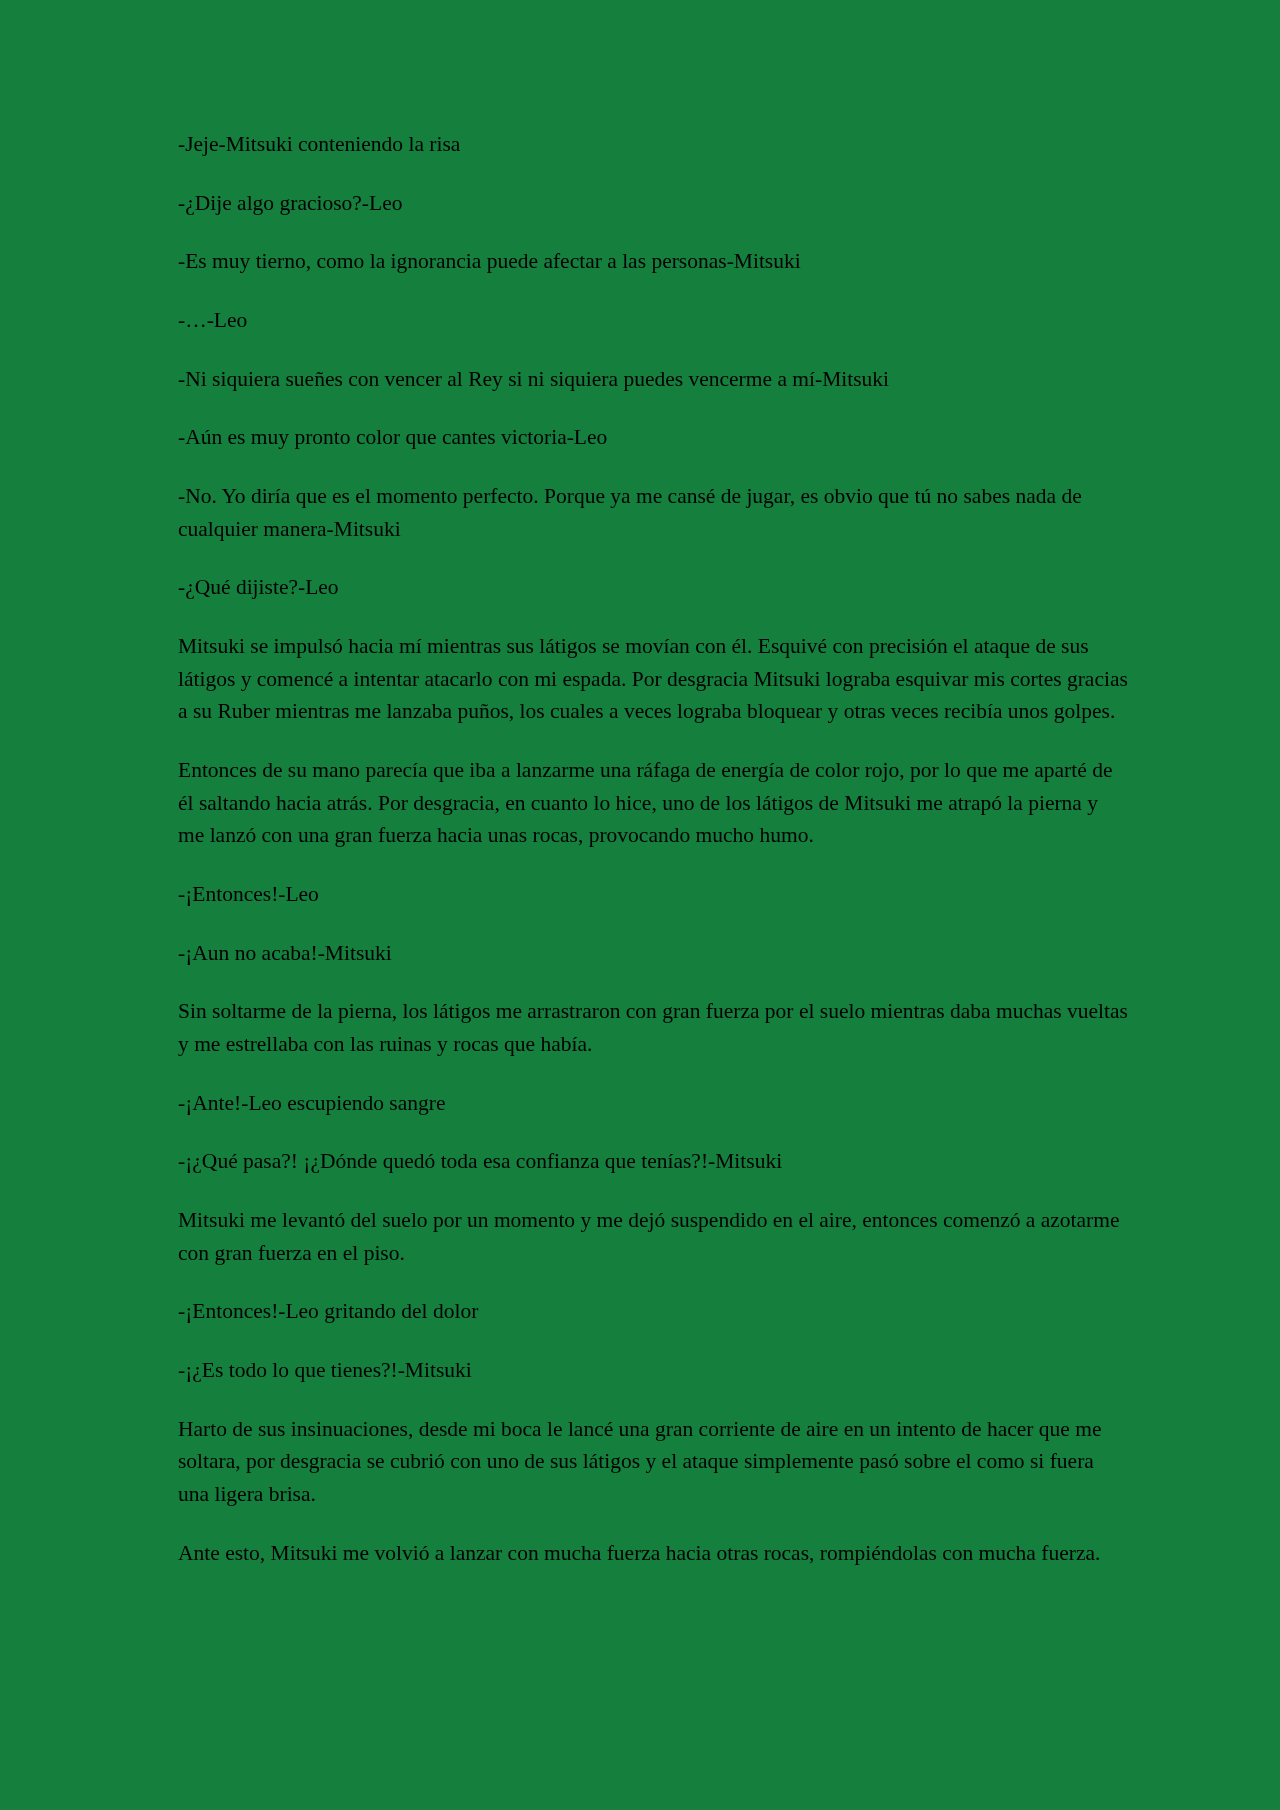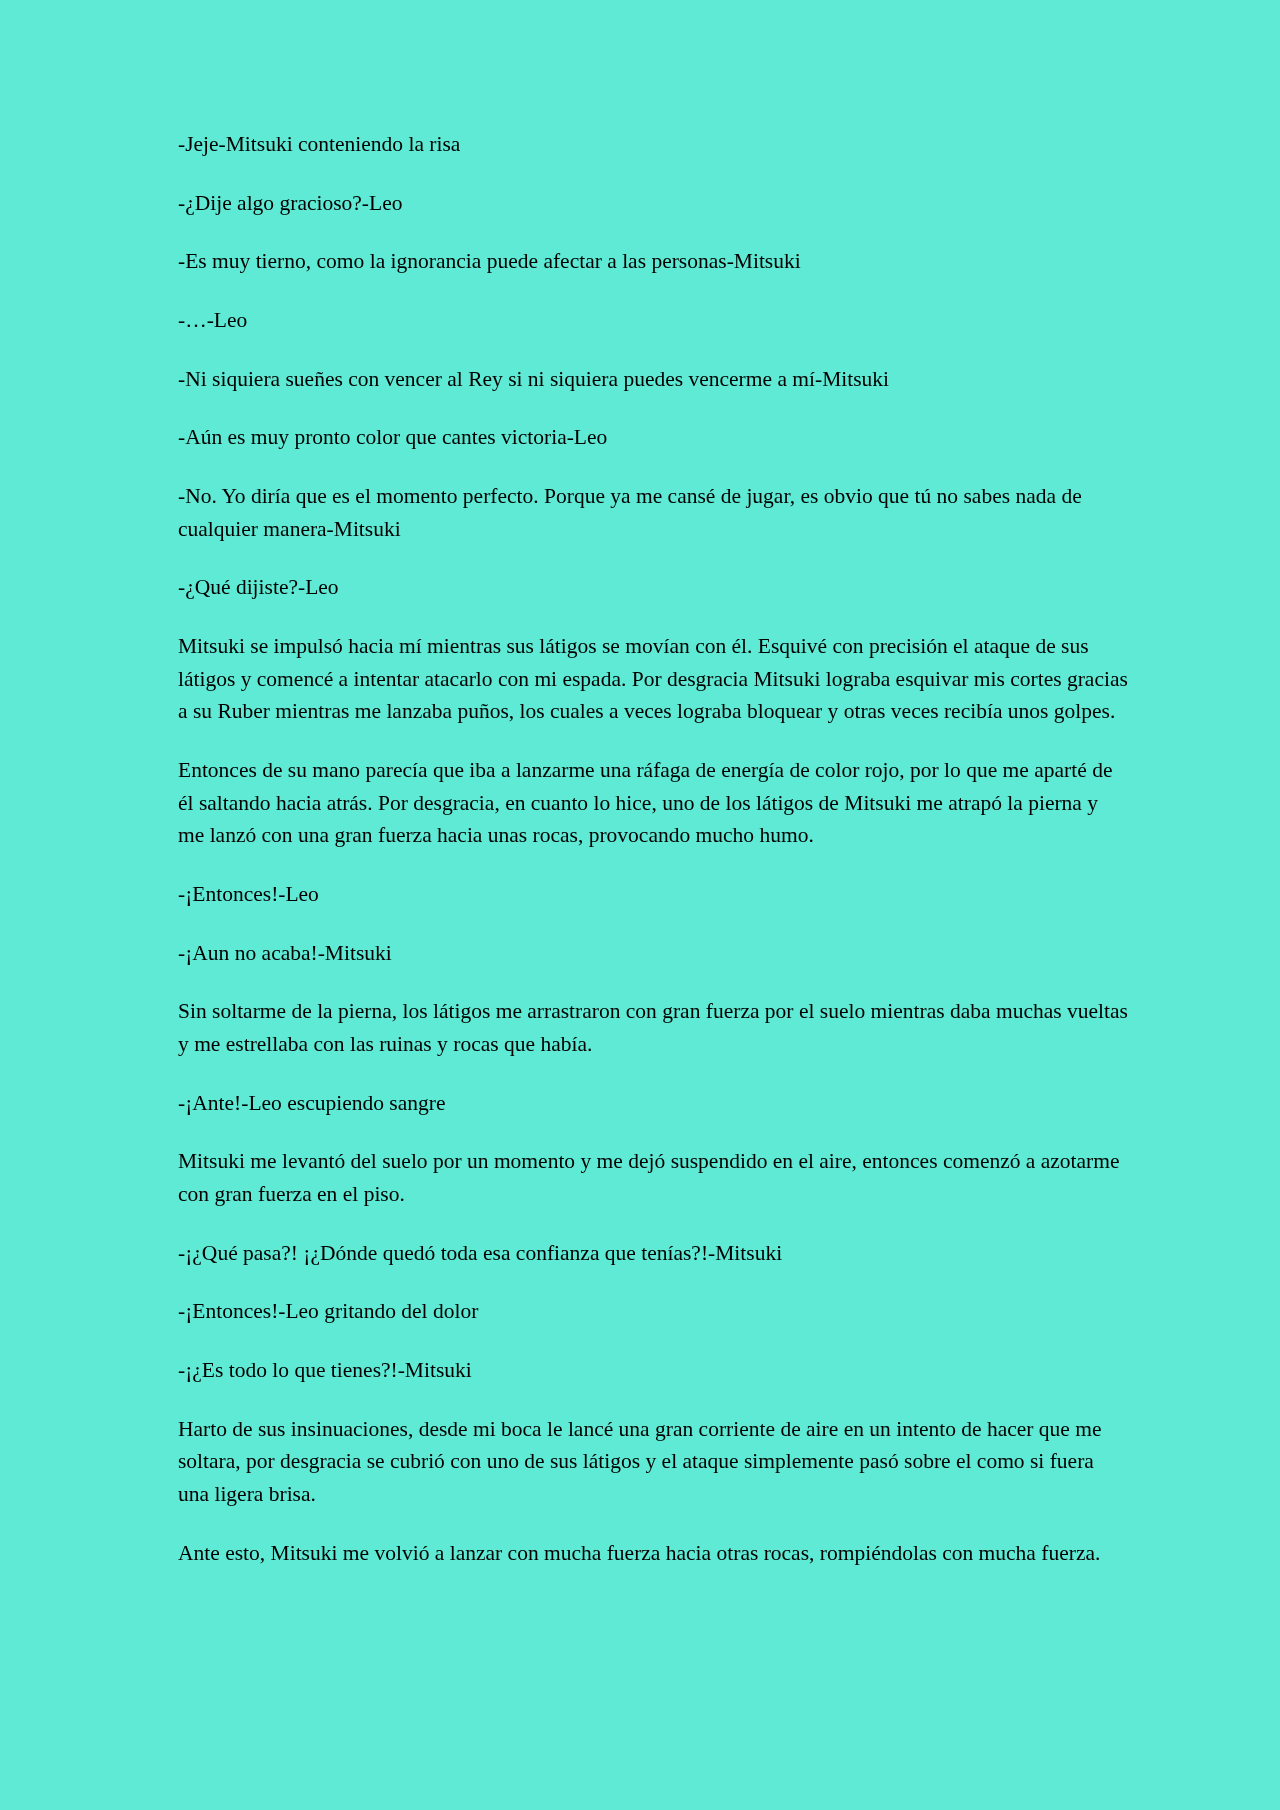--- a/index.html
+++ b/index.html
@@ -11,21 +11,21 @@
     width: 1280px;
     min-height: 1810px;
     font-family: "Liberation Serif", serif;
     color: #000000;
   }
   .page {
     width: 1280px;
     min-height: 1810px;
     box-sizing: border-box;
     padding: 128px 152px 96px 178px;
-    background: #5eead4;
+    background: #15803d;
   }
   .doc-body {
     font-size: 21.5px;
     line-height: 1.52;
     text-align: left;
   }
   .para {
     margin: 0 0 26px 0;
     white-space: pre-wrap;
   }
@@ -45,20 +45,20 @@
     <p class="para">-Ni siquiera sueñes con vencer al Rey si ni siquiera puedes vencerme a mí-Mitsuki</p>
     <p class="para">-Aún es muy pronto color que cantes victoria-Leo</p>
     <p class="para">-No. Yo diría que es el momento perfecto. Porque ya me cansé de jugar, es obvio que tú no sabes nada de cualquier manera-Mitsuki</p>
     <p class="para">-¿Qué dijiste?-Leo</p>
     <p class="para">Mitsuki se impulsó hacia mí mientras sus látigos se movían con él. Esquivé con precisión el ataque de sus látigos y comencé a intentar atacarlo con mi espada. Por desgracia Mitsuki lograba esquivar mis cortes gracias a su Ruber mientras me lanzaba puños, los cuales a veces lograba bloquear y otras veces recibía unos golpes.</p>
     <p class="para">Entonces de su mano parecía que iba a lanzarme una ráfaga de energía de color rojo, por lo que me aparté de él saltando hacia atrás. Por desgracia, en cuanto lo hice, uno de los látigos de Mitsuki me atrapó la pierna y me lanzó con una gran fuerza hacia unas rocas, provocando mucho humo.</p>
     <p class="para">-¡Entonces!-Leo</p>
     <p class="para">-¡Aun no acaba!-Mitsuki</p>
     <p class="para">Sin soltarme de la pierna, los látigos me arrastraron con gran fuerza por el suelo mientras daba muchas vueltas y me estrellaba con las ruinas y rocas que había.</p>
     <p class="para">-¡Ante!-Leo escupiendo sangre</p>
+    <p class="para">-¡¿Qué pasa?! ¡¿Dónde quedó toda esa confianza que tenías?!-Mitsuki</p>
     <p class="para">Mitsuki me levantó del suelo por un momento y me dejó suspendido en el aire, entonces comenzó a azotarme con gran fuerza en el piso.</p>
-    <p class="para">-¡¿Qué pasa?! ¡¿Dónde quedó toda esa confianza que tenías?!-Mitsuki</p>
     <p class="para">-¡Entonces!-Leo gritando del dolor</p>
     <p class="para">-¡¿Es todo lo que tienes?!-Mitsuki</p>
     <p class="para">Harto de sus insinuaciones, desde mi boca le lancé una gran corriente de aire en un intento de hacer que me soltara, por desgracia se cubrió con uno de sus látigos y el ataque simplemente pasó sobre el como si fuera una ligera brisa.</p>
     <p class="para">Ante esto, Mitsuki me volvió a lanzar con mucha fuerza hacia otras rocas, rompiéndolas con mucha fuerza.</p>
   </div>
 </div>
 
 </body></html>

